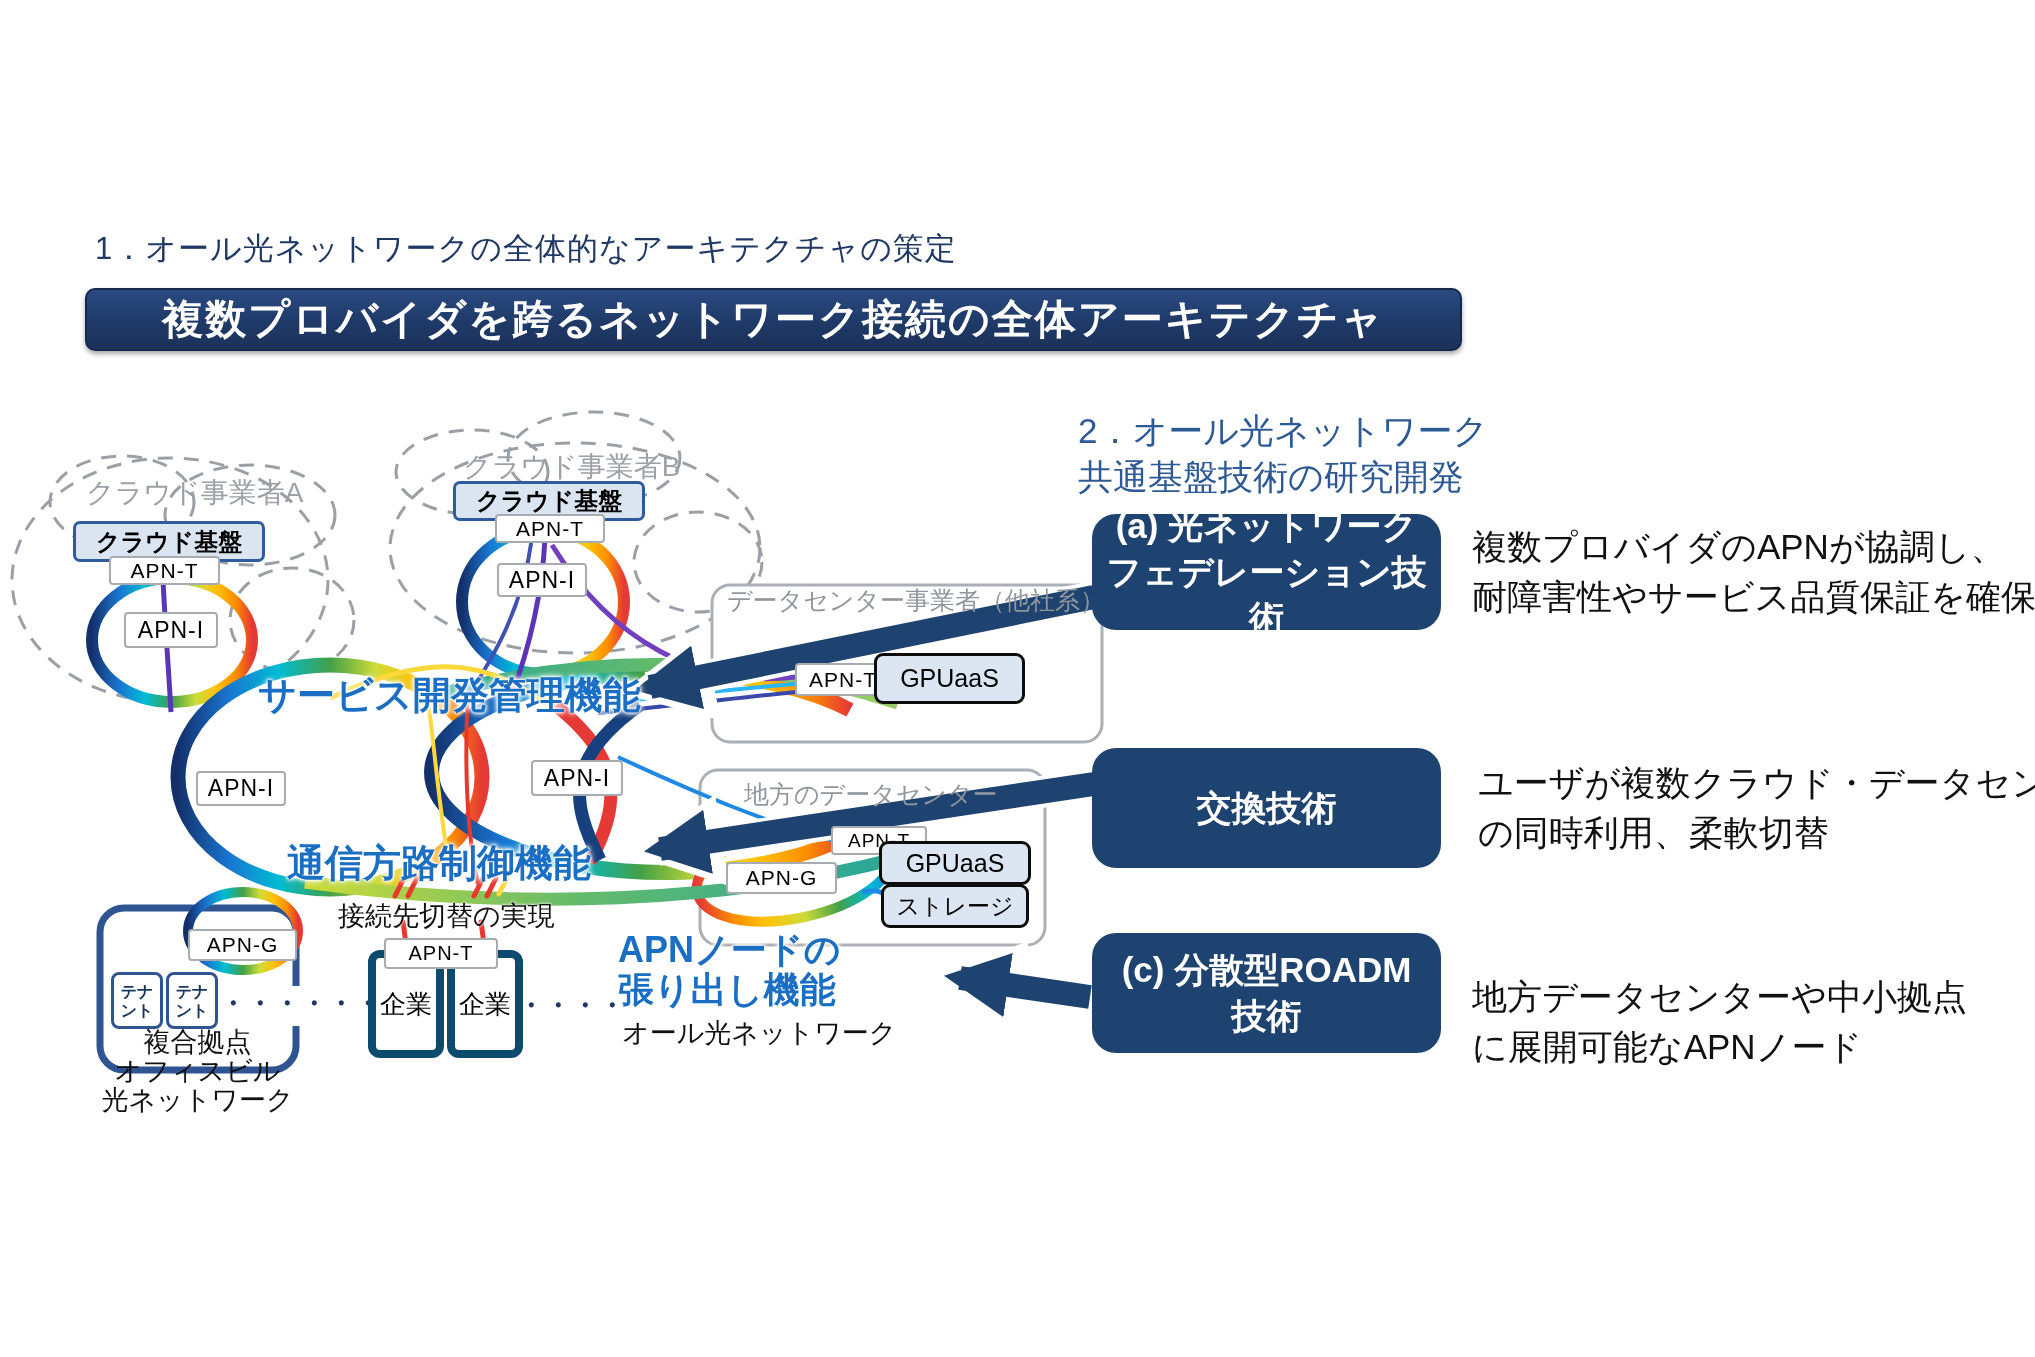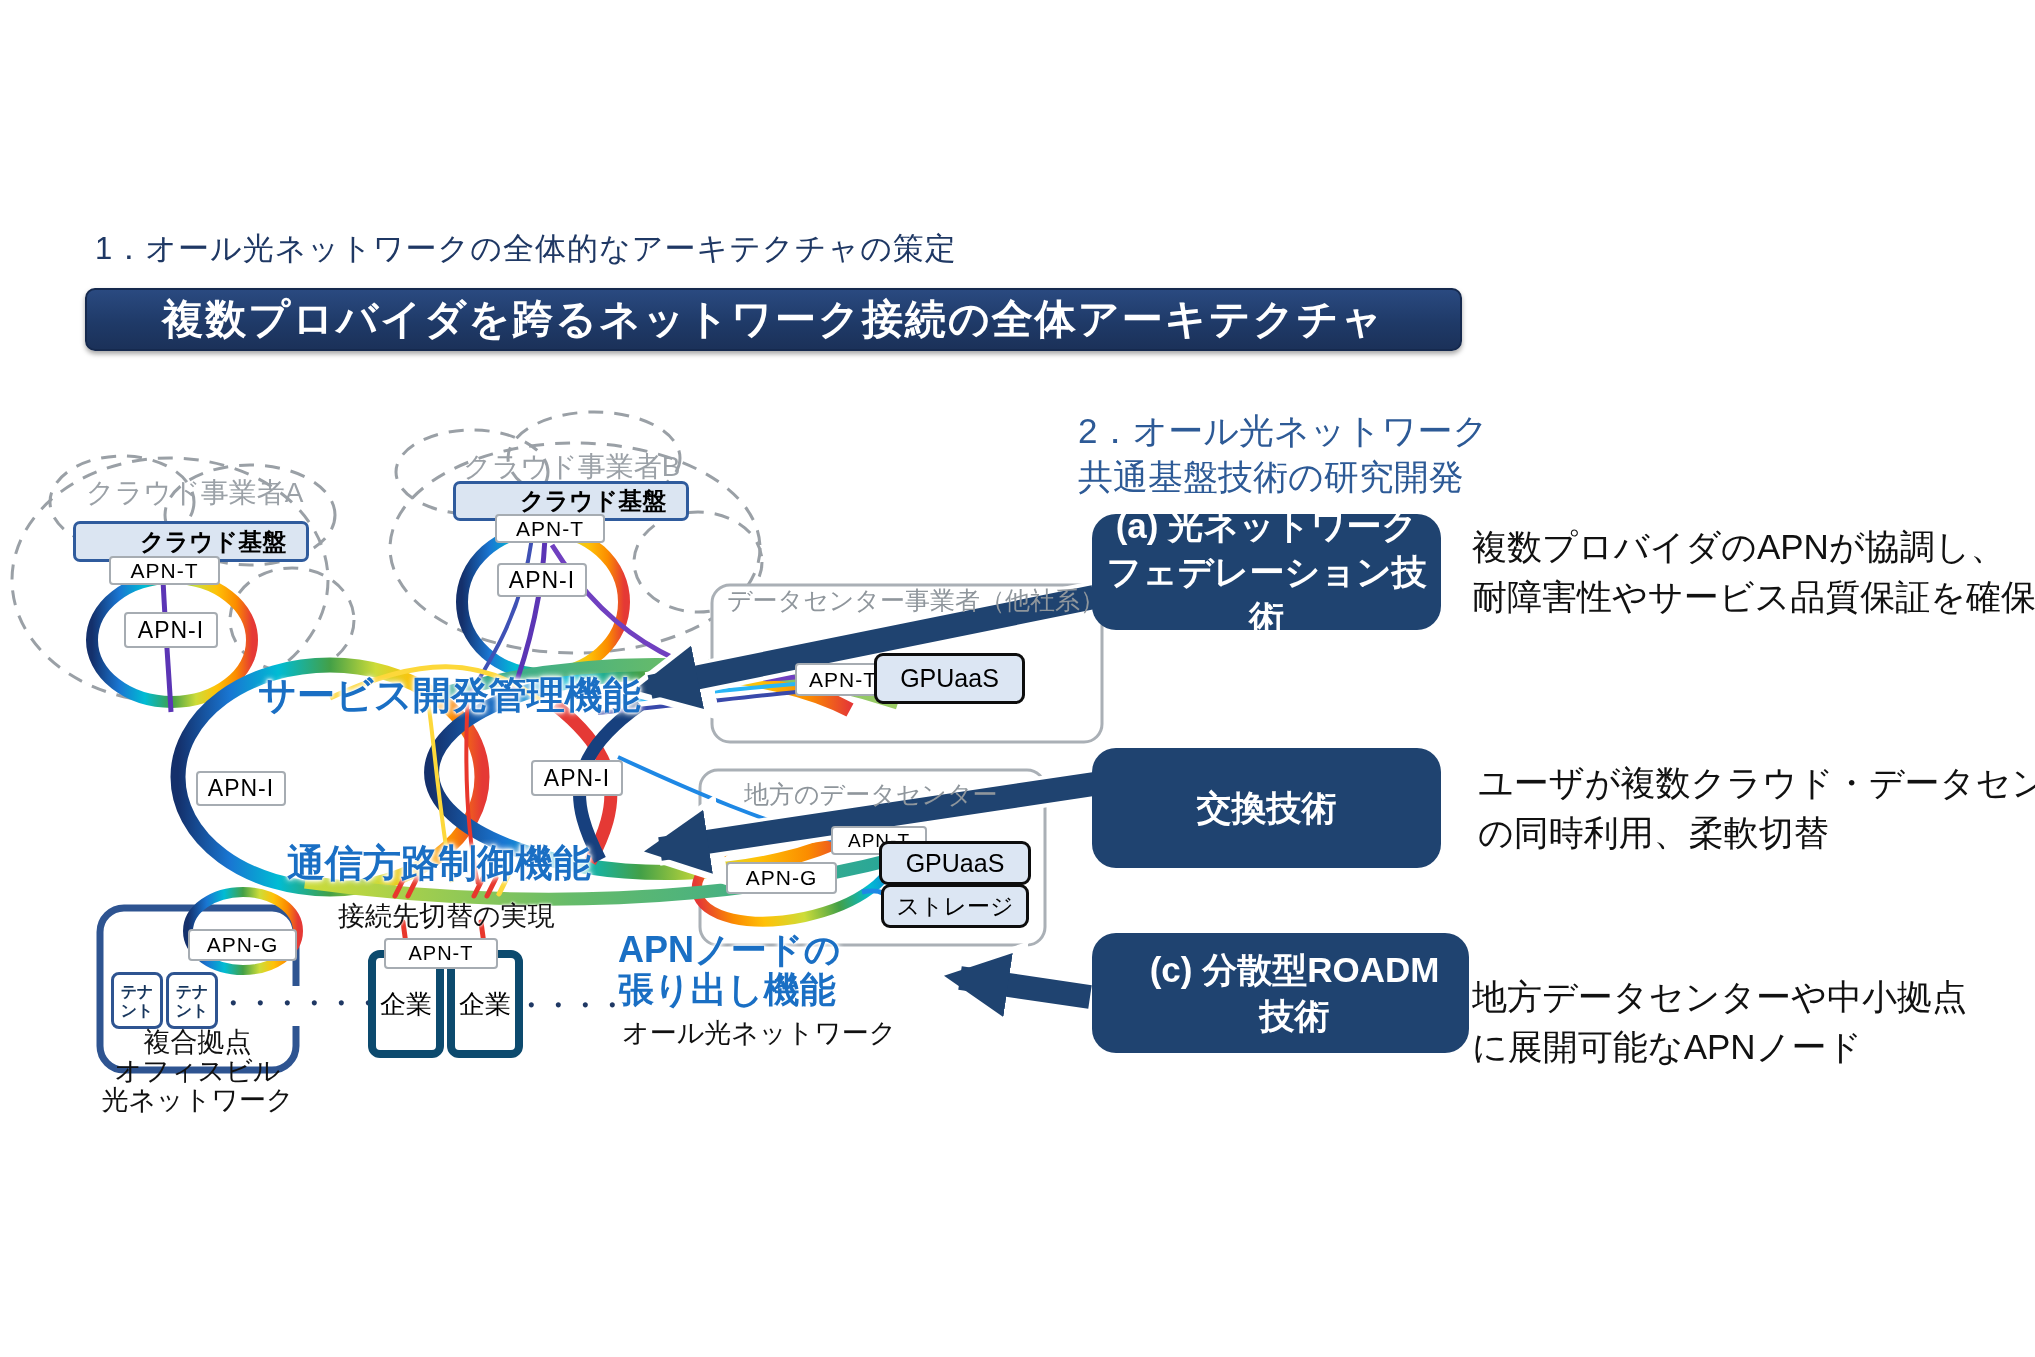--- a/index.html
+++ b/index.html
@@ -15,21 +15,21 @@
           box-shadow:0 3px 5px rgba(0,0,0,.35);}
   .h2{color:#2d5a96;font-size:35px;font-weight:500;line-height:46px;}
 
   .techbox{background:#1f4370;border-radius:24px;color:#fff;font-size:35px;font-weight:bold;
            display:flex;flex-direction:column;align-items:center;justify-content:center;
            line-height:46px;text-align:center;}
   .techdesc{color:#111;font-size:35px;font-weight:500;line-height:50px;white-space:nowrap;}
 
   .cloudlbl{color:#9ba1a7;font-size:28px;font-weight:500;}
   .platform{background:#dbe5f2;border:3px solid #2f5b9d;border-radius:7px;color:#000;
-            font-size:24px;font-weight:bold;display:flex;align-items:center;justify-content:center;padding-left:44px;}
+            font-size:24px;font-weight:bold;display:flex;align-items:center;justify-content:center;}
   .apnbox{background:#fff;border:2.5px solid #a6acb2;border-radius:4px;color:#000000;
           font-size:21px;font-weight:500;letter-spacing:1px;display:flex;align-items:center;justify-content:center;text-align:right;}
   .svcbox{background:#dce6f3;border:3px solid #0d0d0d;border-radius:9px;color:#000;
           font-size:25px;font-weight:500;display:flex;align-items:center;justify-content:center;}
   .ctitle{color:#8f969c;font-size:25px;font-weight:500;white-space:nowrap;}
   .bluefn{color:#1a6fc4;font-size:38px;font-weight:bold;white-space:nowrap;
           text-shadow:0 0 3px #fff,0 0 3px #fff,0 0 6px #fff,0 0 6px #fff;}
   .note{color:#111;font-size:27px;font-weight:500;white-space:nowrap;
         text-shadow:0 0 3px #fff,0 0 3px #fff;}
   .tenant{background:#fff;border:3px solid #2e5491;border-radius:8px;color:#17365d;
@@ -171,21 +171,21 @@
   </div>
 
   <div class="ov techbox" style="left:1092px;top:748px;width:349px;height:120px;">
     <div>交換技術</div>
   </div>
   <div class="ov techdesc" style="left:1478px;top:758px;">
     <div>ユーザが複数クラウド・データセンター</div>
     <div>の同時利用、柔軟切替</div>
   </div>
 
-  <div class="ov techbox" style="left:1092px;top:933px;width:349px;height:120px;padding-left:28px;">
+  <div class="ov techbox" style="left:1092px;top:933px;width:349px;height:120px;">
     <div>(c) 分散型ROADM</div>
     <div>技術</div>
   </div>
   <div class="ov techdesc" style="left:1472px;top:972px;">
     <div>地方データセンターや中小拠点</div>
     <div>に展開可能なAPNノード</div>
   </div>
 
   <div class="ov cloudlbl" style="left:86px;top:474px;">クラウド事業者A</div>
   <div class="ov platform" style="left:73px;top:521px;width:186px;height:35px;">クラウド基盤</div>

